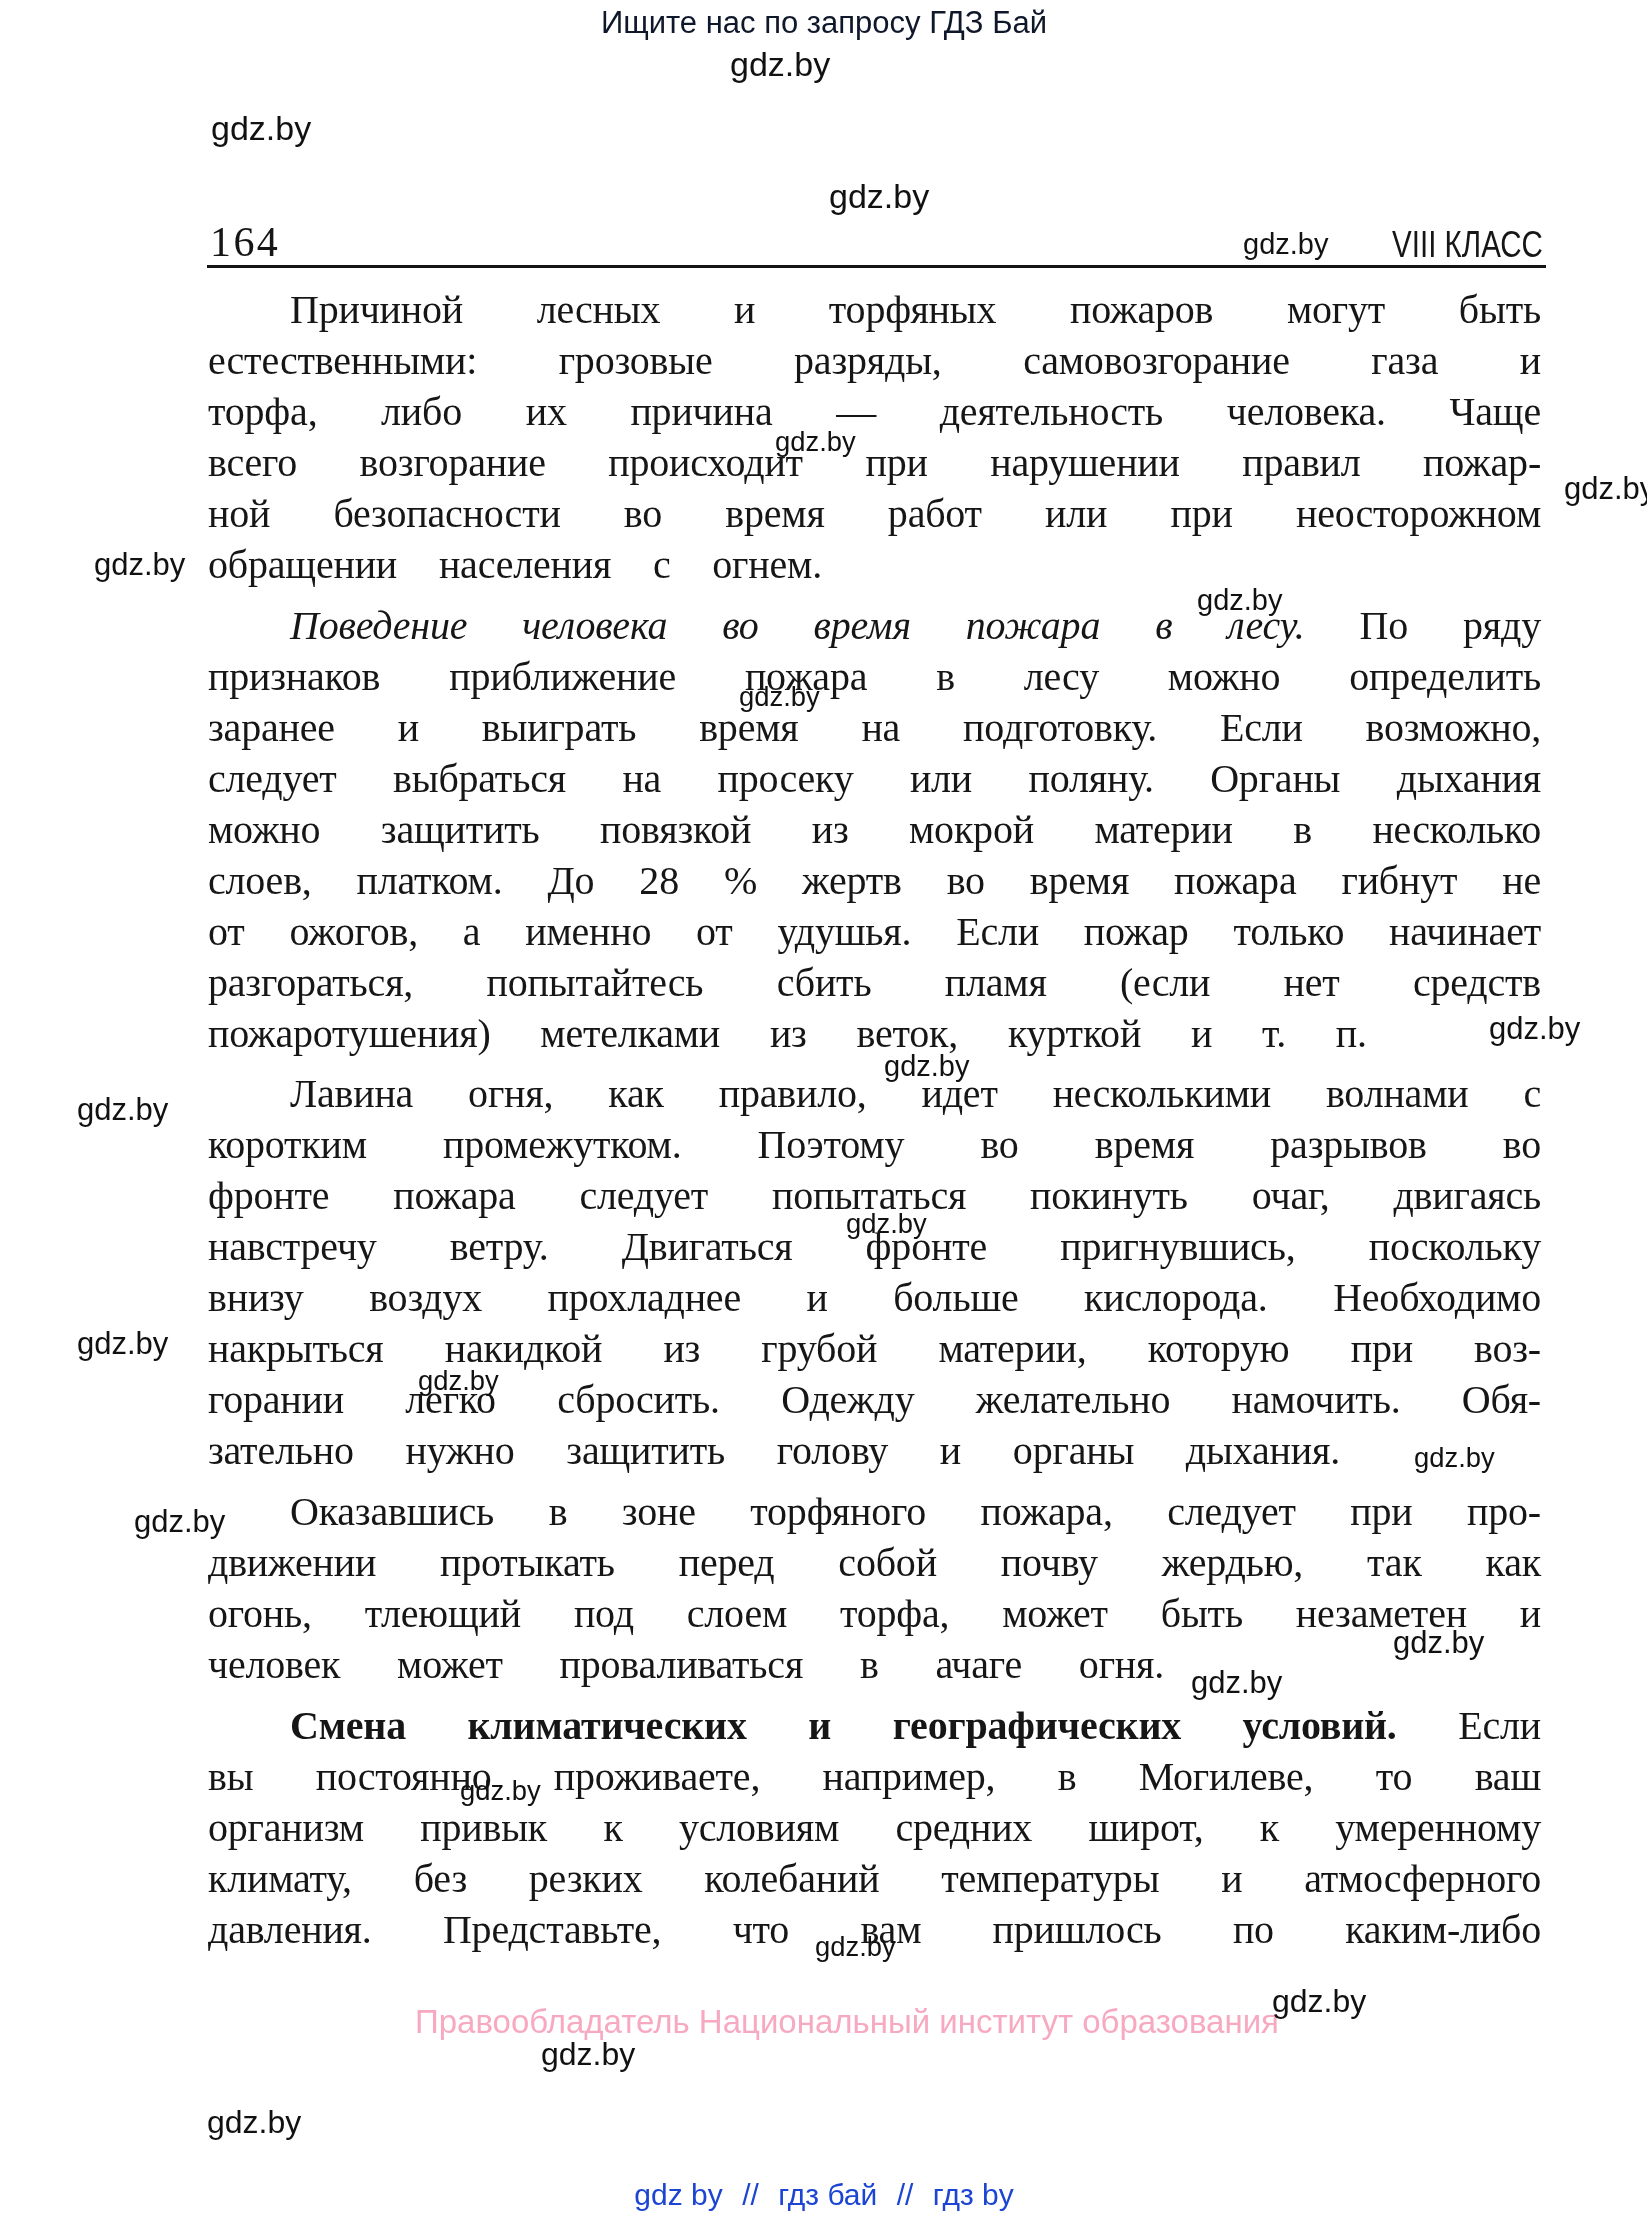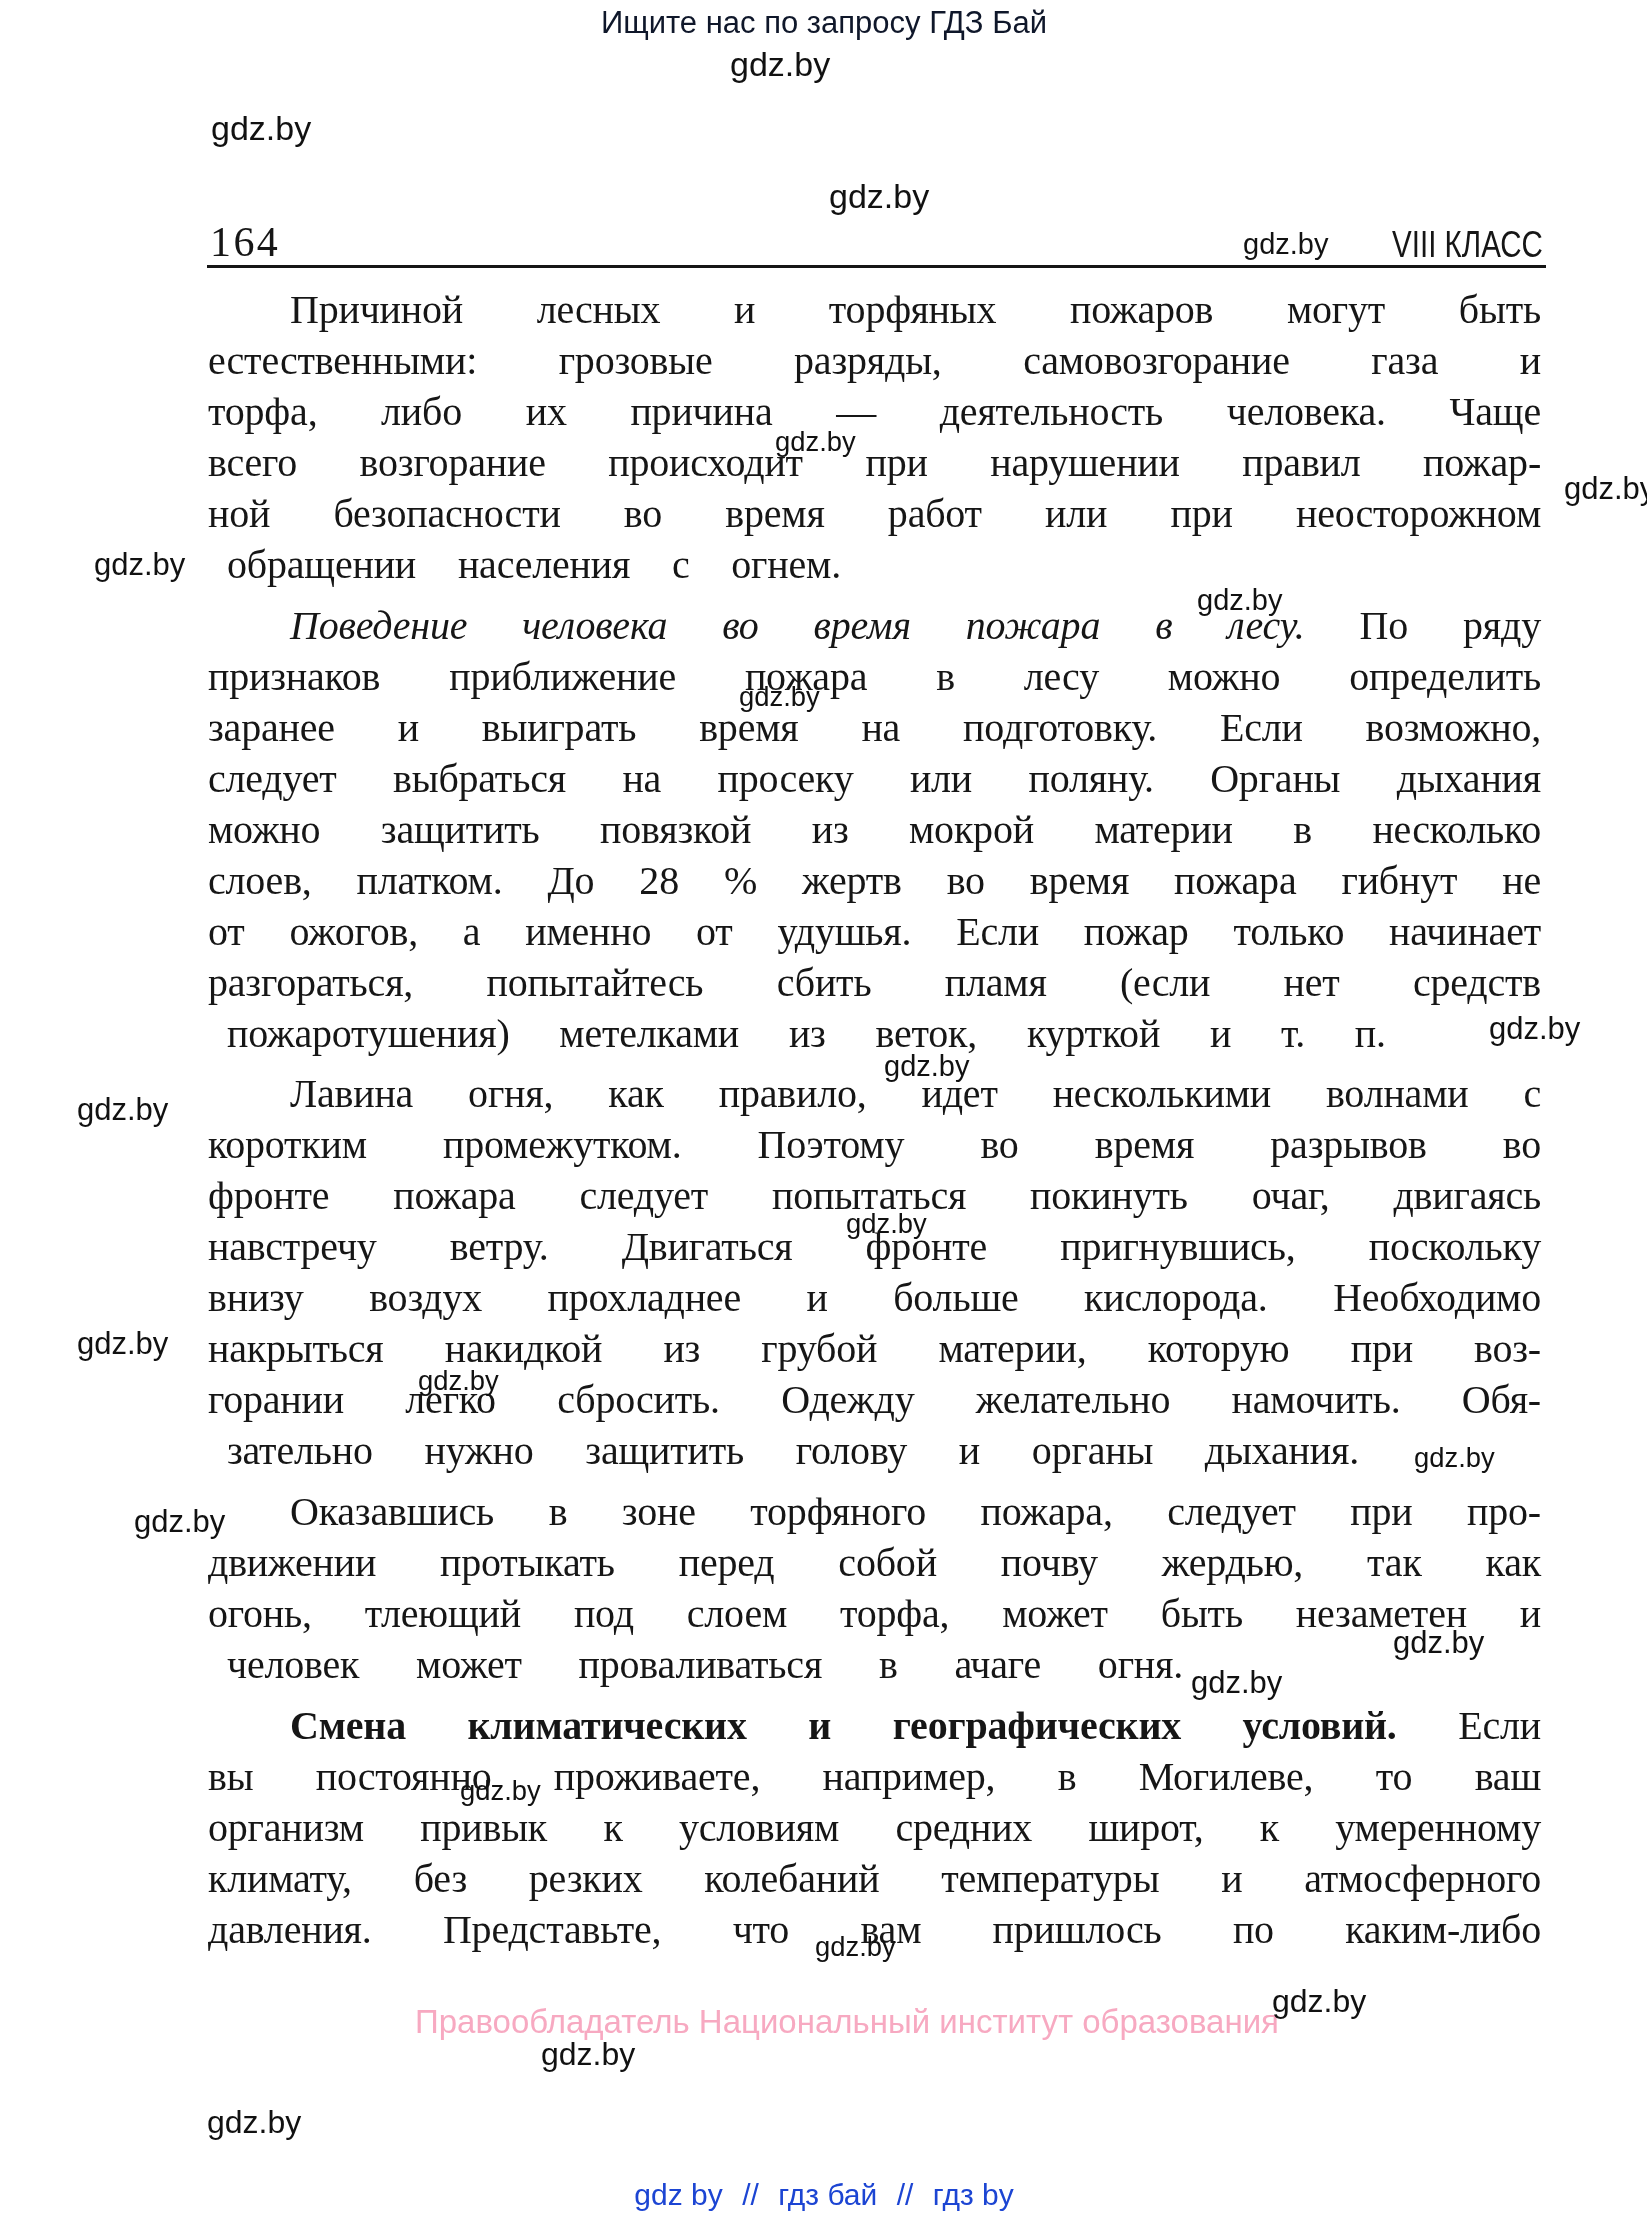--- a/index.html
+++ b/index.html
@@ -52,21 +52,21 @@
     position: absolute;
     left: 208px; top: 284px;
     width: 1333px;
     font-size: 40px;
     line-height: 51px;
     letter-spacing: -0.2px;
   }
   .para { margin: 0 0 9.7px 0; }
   .para:last-child { margin-bottom: 0; }
   .line { text-align: justify; text-align-last: justify; }
-  .line.left { text-align: justify; text-align-last: left; margin-left: 19px; }
+  .line.left { text-align: justify; text-align-last: left; }
   .line.first { text-indent: 82px; }
   .seg-i { font-style: italic; }
   .seg-b { font-weight: bold; }
   .watermark {
     position: absolute;
     font-family: "Liberation Sans", sans-serif;
     color: #111111;
     white-space: nowrap;
     line-height: 1;
   }

